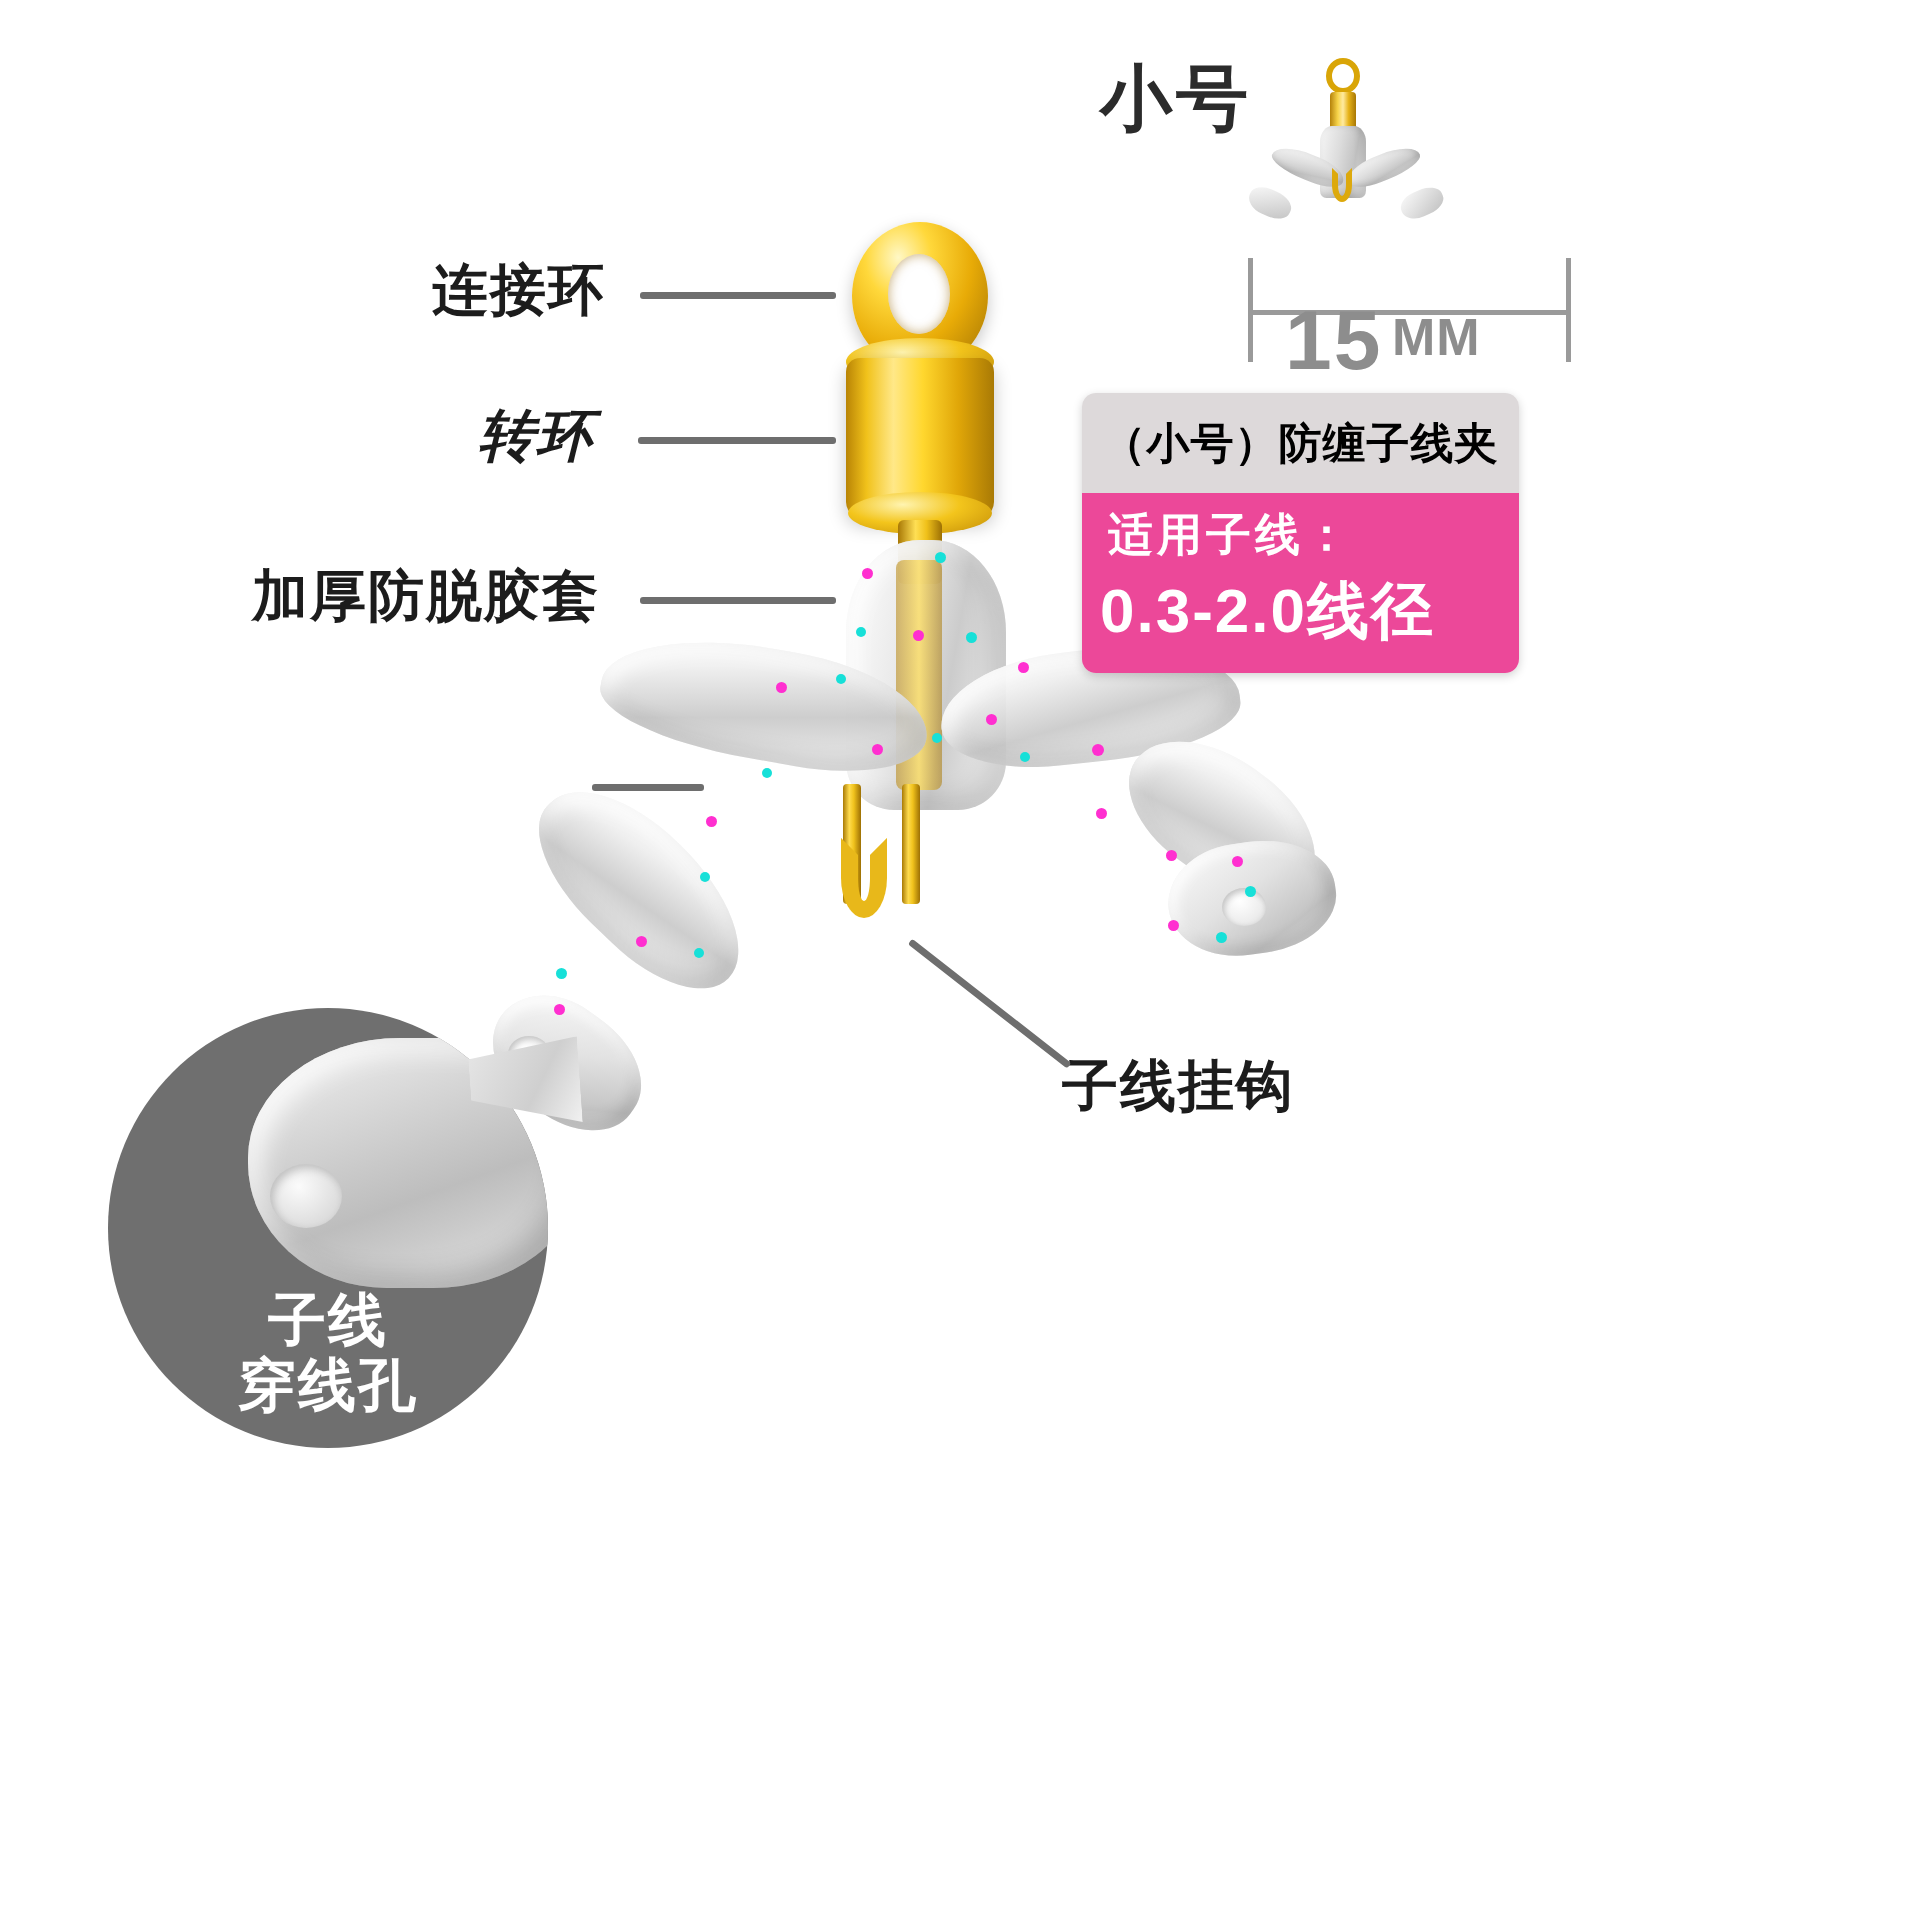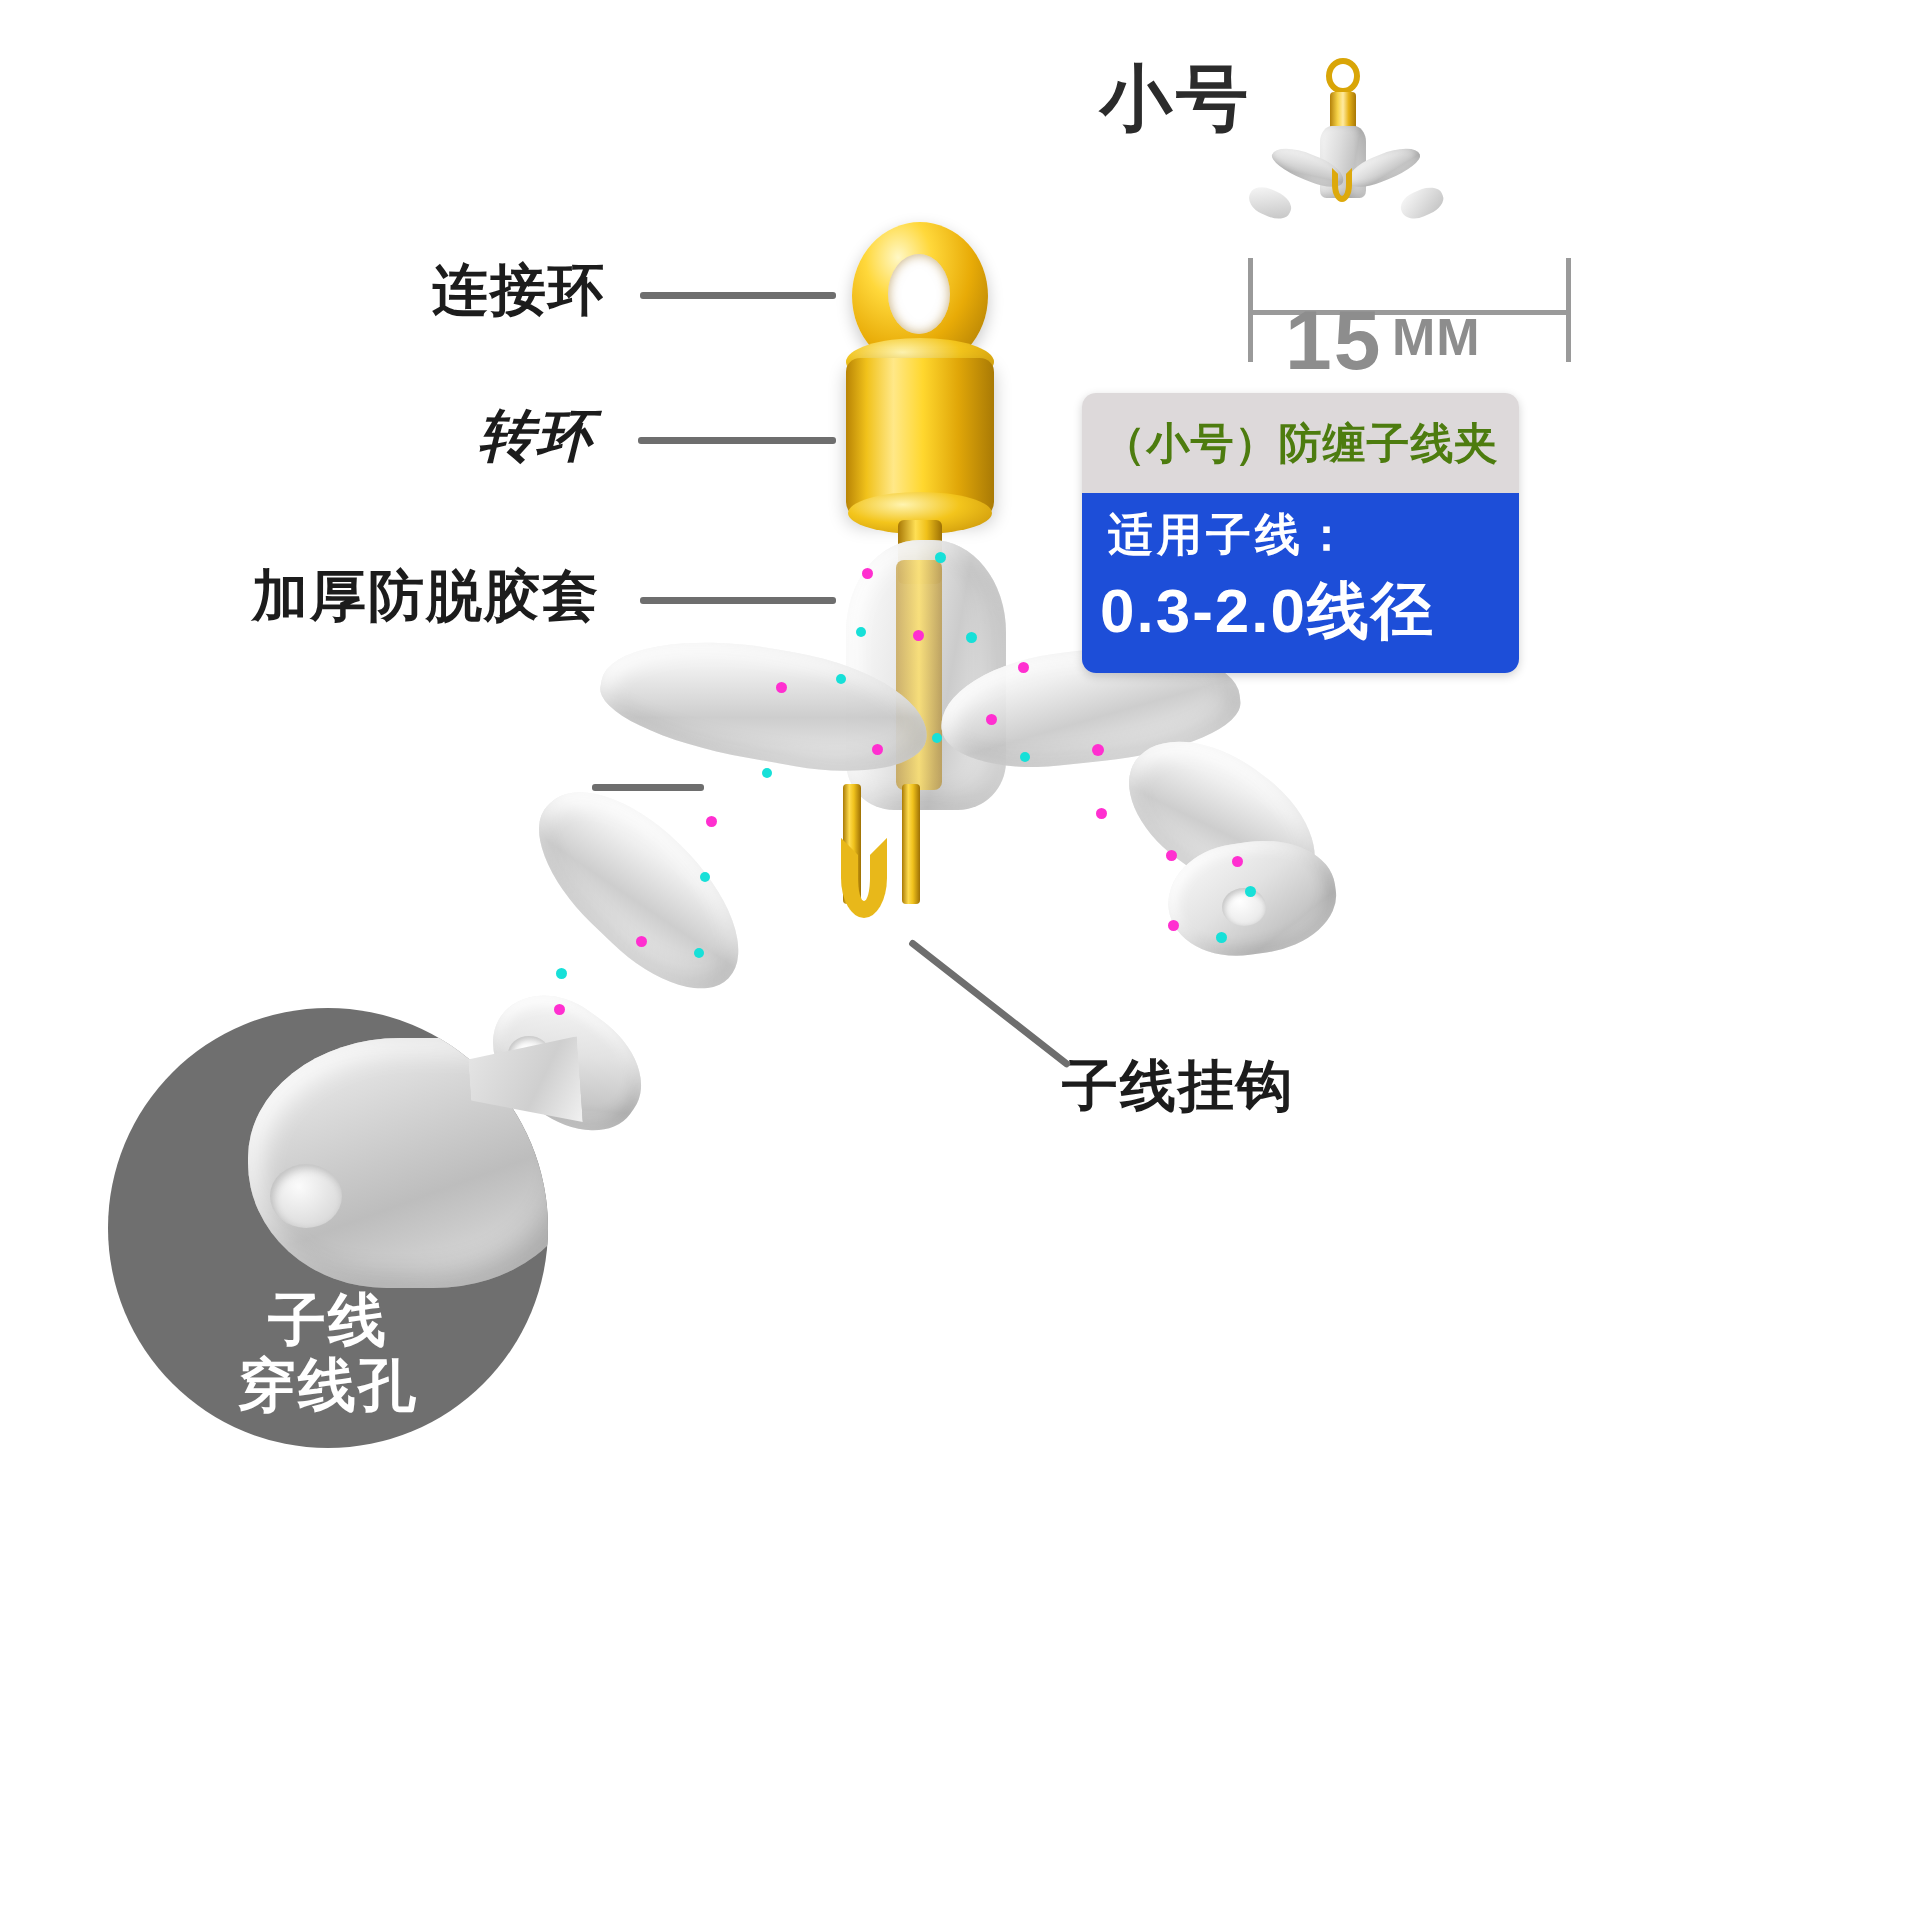--- a/index.html
+++ b/index.html
@@ -69,25 +69,25 @@
     border-radius:14px;
     overflow:hidden;
     box-shadow:0 3px 10px rgba(0,0,0,.18);
   }
   .info-card-top {
     background:#ddd9da;
     padding:22px 0 20px 0;
     text-align:center;
   }
   .info-card-top .t {
-    font-size:43px; font-weight:700; color:#4d7c0f; letter-spacing:1px;
+    font-size:43px; font-weight:700; color:#000000; letter-spacing:1px;
     white-space:nowrap;
   }
   .info-card-bot {
-    background:#1d4ed8;
+    background:#ec4899;
     padding:12px 0 20px 0;
     text-align:left;
   }
   .info-card-bot .l1 {
     font-size:45px; font-weight:700; color:#ffffff;
     letter-spacing:4px; padding-left:26px; white-space:nowrap;
   }
   .info-card-bot .l2 {
     font-size:62px; font-weight:700; color:#ffffff;
     letter-spacing:2px; padding-left:18px; white-space:nowrap; margin-top:4px;

